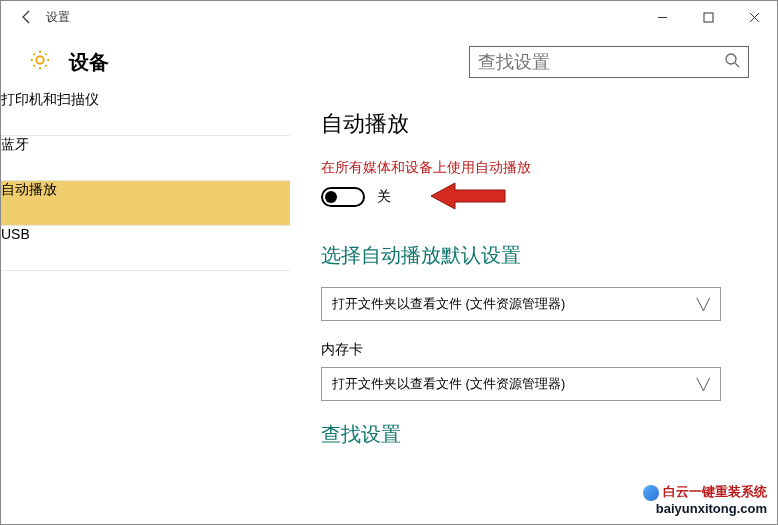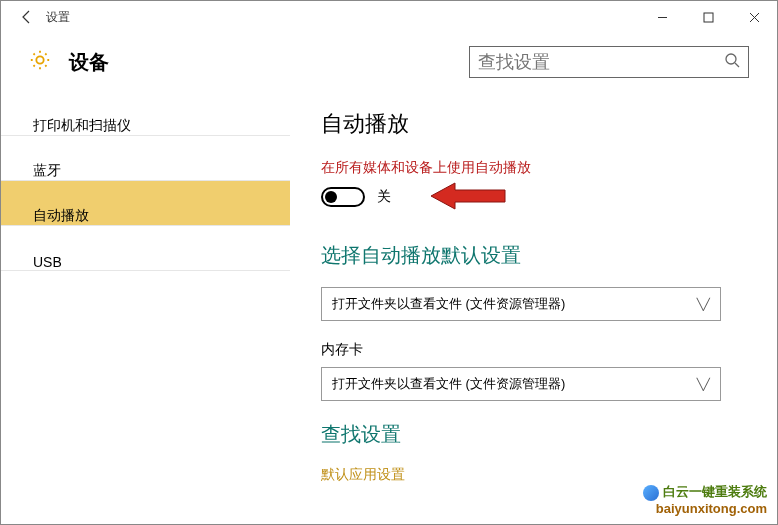--- a/index.html
+++ b/index.html
@@ -88,22 +88,22 @@
       display: flex;
       height: calc(100% - 90px);
     }
     .sidebar {
       width: 290px;
       border-right: 1px solid transparent;
     }
     .sidebar-item {
       height: 45px;
       display: flex;
-      align-items: flex-end;
-      padding-left: 32px;
+      align-items: flex-start;
+      padding-left: 0;
       font-size: 14px;
       color: #000;
       cursor: pointer;
       border-bottom: 1px solid #e6e6e6;
     }
     .sidebar-item.selected {
       background: #f0ce6e;
     }
     .main {
       flex: 1;
@@ -192,25 +192,25 @@
     }
     .watermark {
       position: absolute;
       right: 10px;
       bottom: 6px;
       text-align: right;
       font-size: 13px;
       line-height: 1.3;
     }
     .watermark .wm-title {
-      color: #4d7c0f;
+      color: #b91c1c;
       font-weight: bold;
     }
     .watermark .wm-url {
-      color: #a16207;
+      color: #0f172a;
       font-weight: bold;
     }
     .wm-logo {
       display: inline-block;
       width: 16px;
       height: 16px;
       border-radius: 50%;
       background: linear-gradient(135deg,#5ab0ff,#2a6fd4);
       vertical-align: middle;
       margin-right: 4px;
@@ -302,20 +302,19 @@
       <span class="chevron">╲╱</span>
     </div>
 
     <div class="field-label">内存卡</div>
     <div class="dropdown">
       <span>打开文件夹以查看文件 (文件资源管理器)</span>
       <span class="chevron">╲╱</span>
     </div>
 
     <h2>查找设置</h2>
-    <div class="related-link">默认应用设置</div>
   </div>
 </div>
 
 <div class="watermark">
   <div><span class="wm-logo"></span><span class="wm-title">白云一键重装系统</span></div>
   <div class="wm-url">baiyunxitong.com</div>
 </div>
 
 </body></html>

